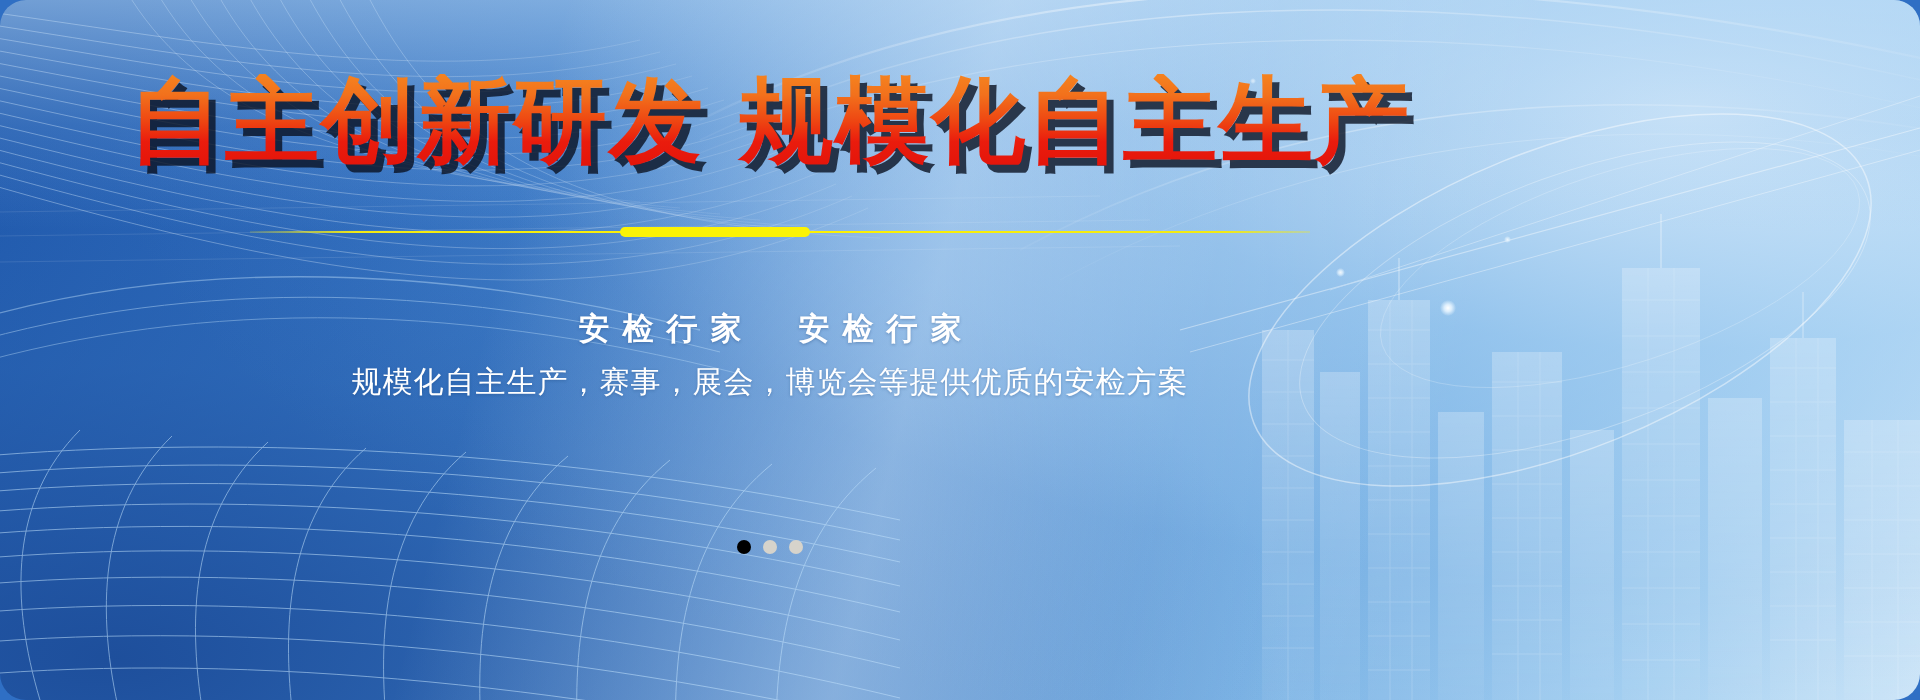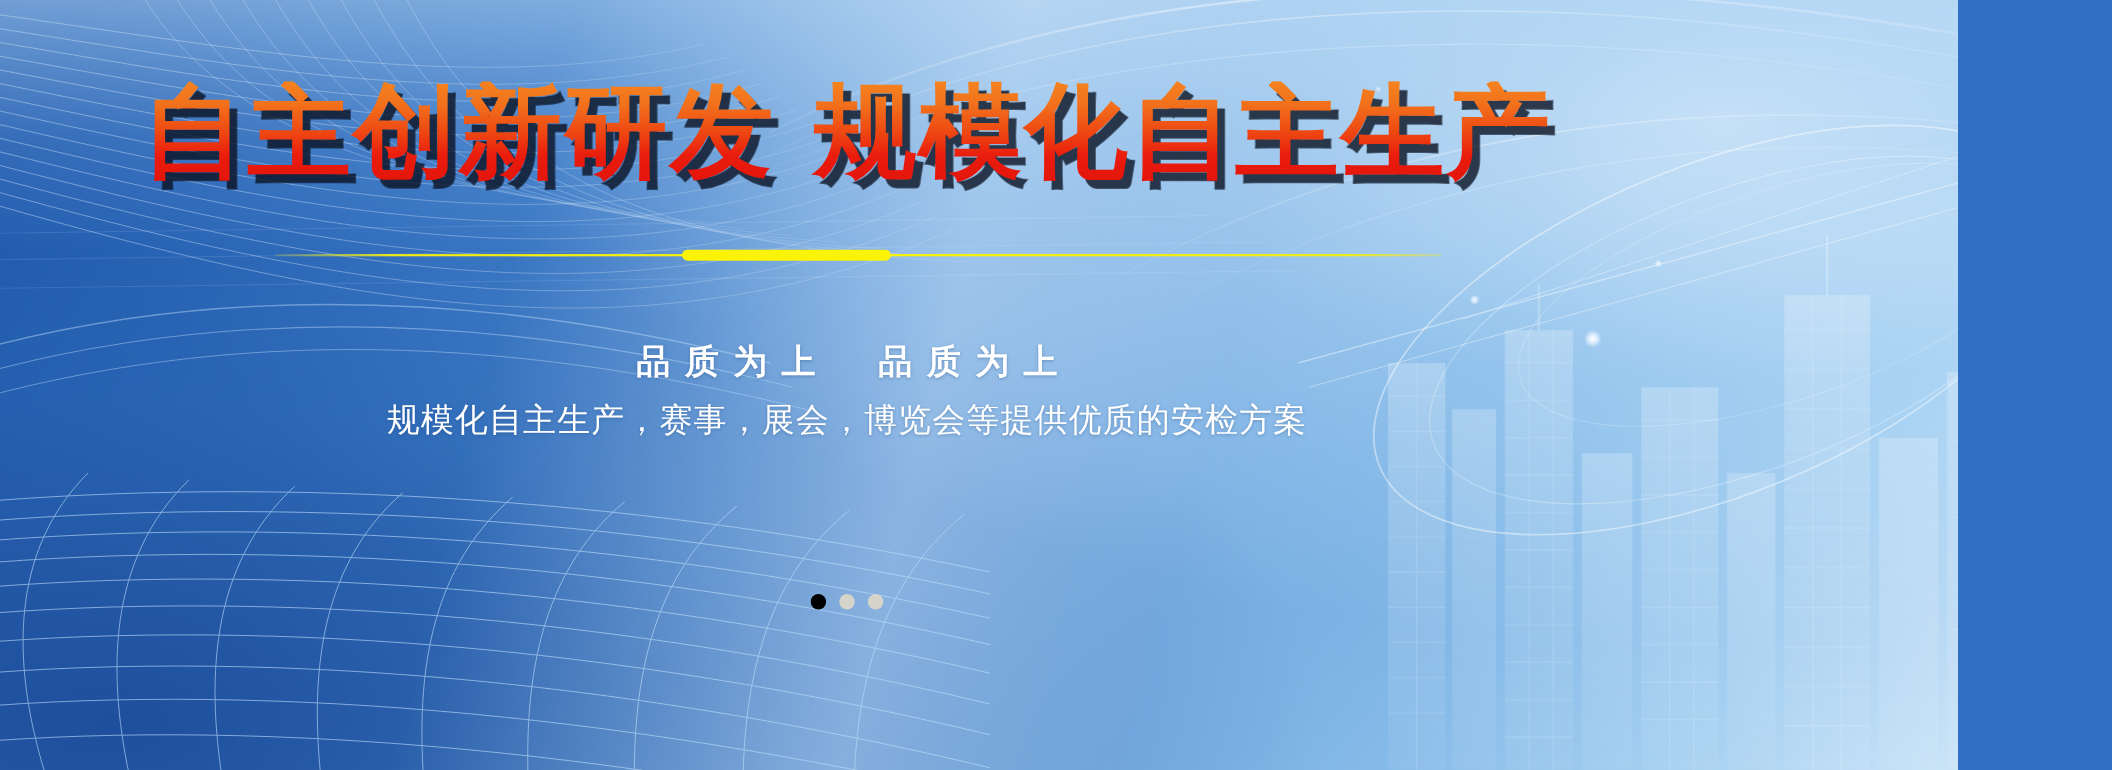--- a/index.html
+++ b/index.html
@@ -6,27 +6,28 @@
   html, body {
     width:1920px; height:700px;
     overflow:hidden;
     background:#2f6fc4;
     font-family:"Liberation Sans","DejaVu Sans",sans-serif;
   }
 
   
   .banner{
     position:relative;
-    width:1780px; height:700px;
+    width:1920px; height:700px;
     overflow:hidden;
     
     background:
       radial-gradient(115% 130% at 88% 16%, rgba(213,233,250,0.95) 0%, rgba(168,209,243,0.55) 26%, rgba(110,166,223,0.12) 52%, rgba(50,110,190,0) 72%),
       radial-gradient(90% 110% at 6% 94%, rgba(27,74,150,0.85) 0%, rgba(40,96,172,0.45) 38%, rgba(60,125,200,0) 68%),
       linear-gradient(118deg, #1d56ab 0%, #2f6cbd 22%, #4a8ad2 46%, #76b0e4 70%, #a8d2f2 88%, #cfe7f9 100%);
+    border-radius: 26px;
   }
 
   
   .haze-top{
     position:absolute; left:0; top:0; width:100%; height:230px;
     background:linear-gradient(180deg, rgba(182,217,246,0.55) 0%, rgba(150,197,238,0.18) 55%, rgba(120,175,230,0) 100%);
     pointer-events:none;
   }
   
   .sweep{
@@ -300,21 +301,21 @@
 
     <div class="headline">
       <span>自主创新研发</span><span class="gap"></span><span>规模化自主生产</span>
     </div>
 
     <div class="divider-wrap">
       <div class="divider-thin"></div>
       <div class="divider-thick"></div>
     </div>
 
-    <div class="subhead">品质为上　品质为上</div>
+    <div class="subhead">安检行家　安检行家</div>
 
     <div class="desc">规模化自主生产，赛事，展会，博览会等提供优质的安检方案</div>
 
     <div class="dots">
       <span class="dot active"></span>
       <span class="dot"></span>
       <span class="dot"></span>
     </div>
 
   </div>

